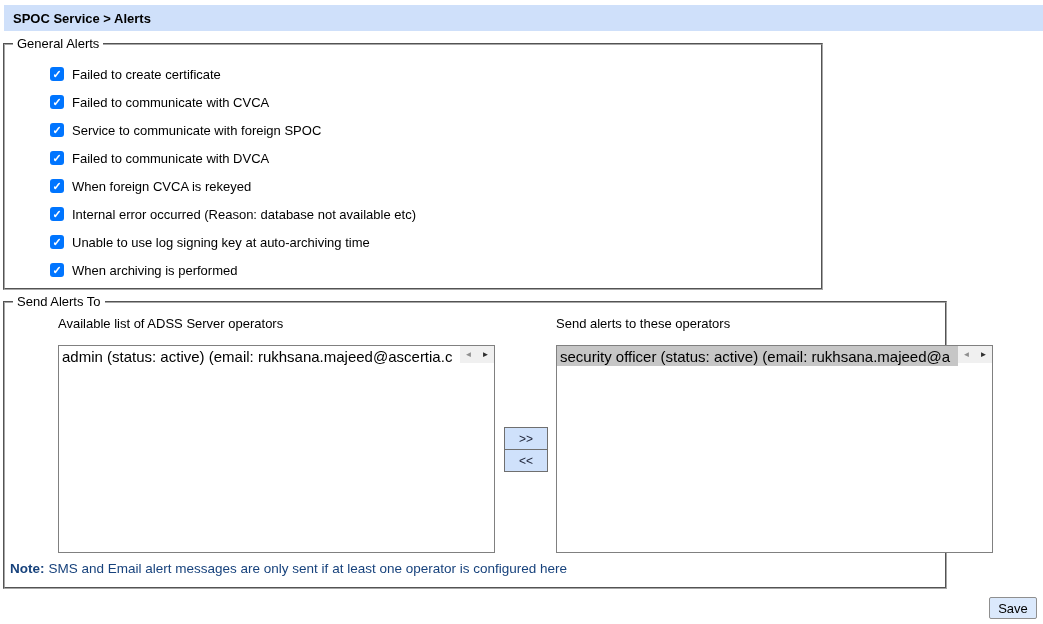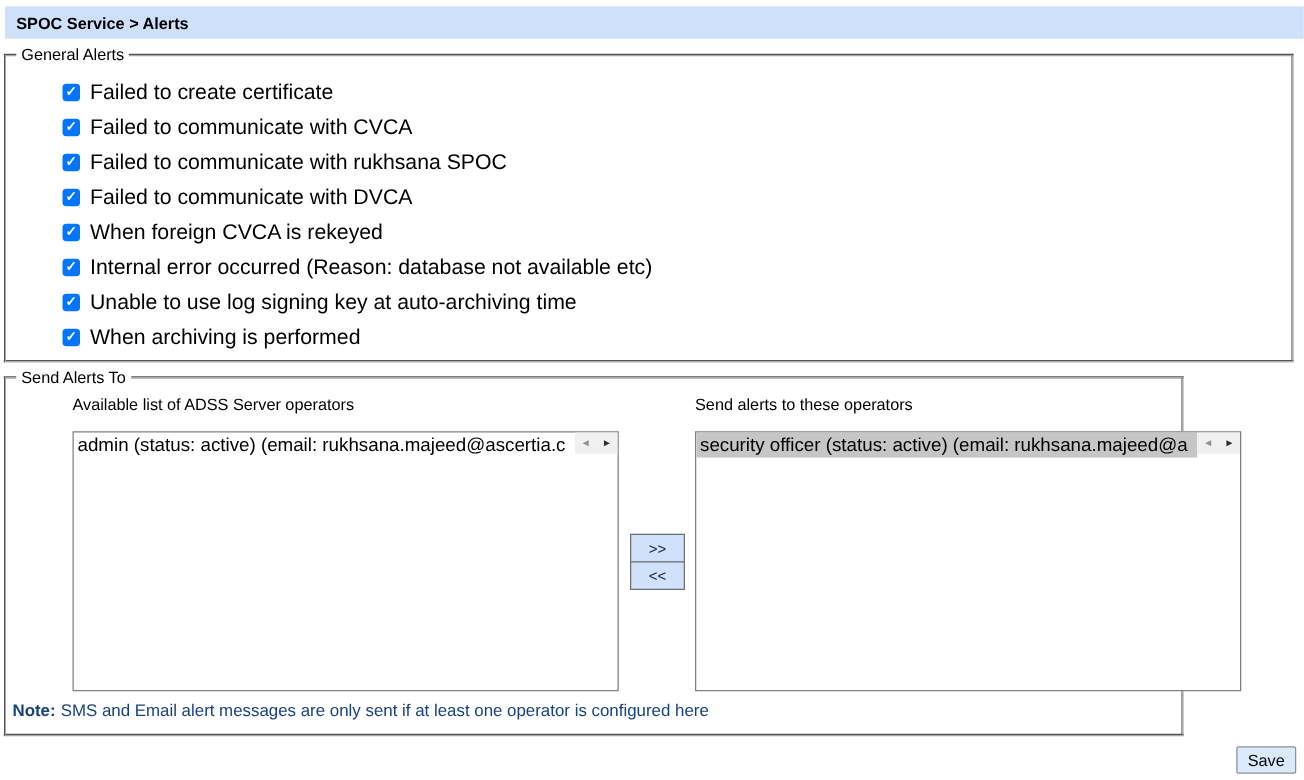--- a/index.html
+++ b/index.html
@@ -26,37 +26,37 @@
   .fs {
     position: absolute;
     border: 2px groove #a7a7a7;
     background: #fff;
   }
   .fs-legend {
     position: absolute; top: -9px; left: 8px;
     background: #fff; padding: 0 4px;
     font-size: 13px; color: #000; line-height: 16px;
   }
-  .fs-general { left: 3px; top: 43px; width: 1032px; height: 247px; }
+  .fs-general { left: 3px; top: 43px; width: 820px; height: 247px; }
   .fs-send    { left: 3px; top: 301px; width: 944px; height: 288px; }
 
   
   .cb-rows {
     position: absolute; left: 45px; top: 21px;
     display: flex; flex-direction: column; gap: 12px;
   }
   .cb-row { display: flex; align-items: center; height: 16px; gap: 8px; }
   .checkbox {
     width: 14px; height: 14px;
     background: #0075ff; border-radius: 3px;
     color: #fff; font-size: 11px; font-weight: bold;
     line-height: 14px; text-align: center;
     cursor: default; flex: 0 0 14px;
   }
-  .cb-label { font-size: 17px; color: #000; white-space: nowrap; }
+  .cb-label { font-size: 13px; color: #000; white-space: nowrap; }
 
   
   .list-label { position: absolute; font-size: 13px; color: #000; white-space: nowrap; }
   .lbl-avail { left: 53px; top: 13px; }
   .lbl-sel   { left: 551px; top: 13px; }
 
   .listbox {
     position: absolute; top: 42px;
     width: 437px; height: 208px;
     border: 1px solid #808080; background: #fff;
@@ -133,21 +133,21 @@
     <div class="cb-row">
       <span class="checkbox">✓</span>
       <span class="cb-label">Failed to create certificate</span>
     </div>
     <div class="cb-row">
       <span class="checkbox">✓</span>
       <span class="cb-label">Failed to communicate with CVCA</span>
     </div>
     <div class="cb-row">
       <span class="checkbox">✓</span>
-      <span class="cb-label">Failed to communicate with rukhsana SPOC</span>
+      <span class="cb-label">Service to communicate with foreign SPOC</span>
     </div>
     <div class="cb-row">
       <span class="checkbox">✓</span>
       <span class="cb-label">Failed to communicate with DVCA</span>
     </div>
     <div class="cb-row">
       <span class="checkbox">✓</span>
       <span class="cb-label">When foreign CVCA is rekeyed</span>
     </div>
     <div class="cb-row">

